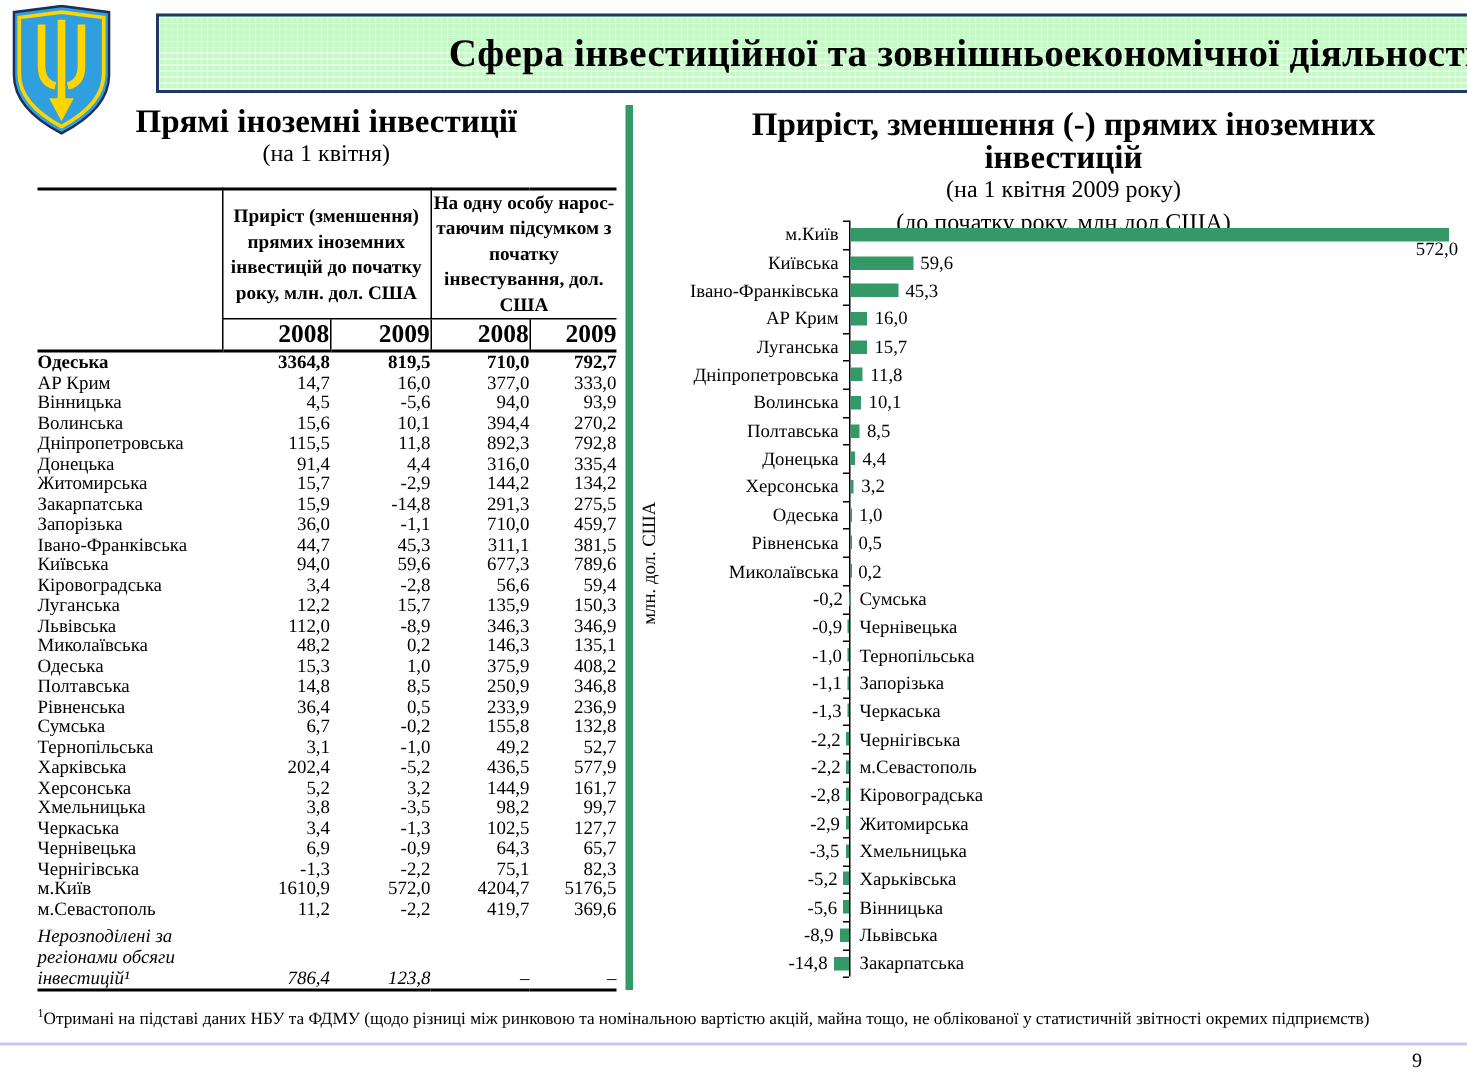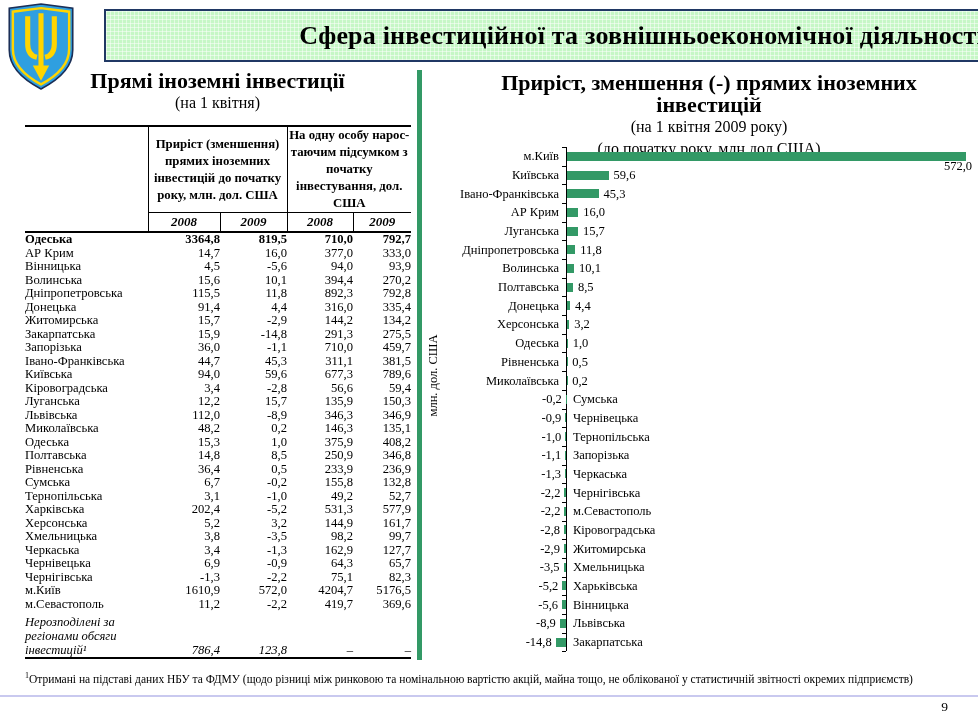--- a/index.html
+++ b/index.html
@@ -20,22 +20,22 @@
   .pt{font-weight:bold;font-size:22px;}
   .ps{font-size:16px;text-align:center;}
 
   table.inv{position:absolute;left:25px;top:125px;width:386px;border-collapse:collapse;
             border-top:2px solid #000;border-bottom:2px solid #000;}
   table.inv th,table.inv td{padding:0;}
   th.rgn-h{border-bottom:2px solid #000;}
   th.grp{font-weight:bold;font-size:12.8px;line-height:17px;text-align:center;
          padding:5px 3px 6px 3px;border-left:1px solid #000;border-bottom:1px solid #000;
          vertical-align:middle;}
-  th.yr{font-weight:bold;font-size:13px;height:18px;text-align:center;
-        border-bottom:2px solid #000;border-left:1px solid #000;font-style:italic;}
+  th.yr{font-weight:bold;font-size:17px;height:18px;text-align:right;
+        border-bottom:2px solid #000;border-left:1px solid #000;}
   td.rgn{font-size:12.6px;line-height:13.5px;padding-left:2px;white-space:nowrap;}
   td.num{font-size:12.6px;line-height:13.5px;text-align:right;padding-right:8px;}
   tr.bold-row td{font-weight:bold;}
   tr.tall-row td{vertical-align:bottom;line-height:14px;padding-top:4px;font-style:italic;}
   tr.tall-row td.rgn{white-space:normal;}
 
   
   .divider{position:absolute;left:417px;top:70px;width:5px;height:590px;background:#339966;}
 
   
@@ -241,42 +241,42 @@
           <td class="rgn">Тернопільська</td>
           <td class="num">3,1</td>
           <td class="num">-1,0</td>
           <td class="num">49,2</td>
           <td class="num">52,7</td>
         </tr>
         <tr class="">
           <td class="rgn">Харківська</td>
           <td class="num">202,4</td>
           <td class="num">-5,2</td>
-          <td class="num">531,3</td>
+          <td class="num">436,5</td>
           <td class="num">577,9</td>
         </tr>
         <tr class="">
           <td class="rgn">Херсонська</td>
           <td class="num">5,2</td>
           <td class="num">3,2</td>
           <td class="num">144,9</td>
           <td class="num">161,7</td>
         </tr>
         <tr class="">
           <td class="rgn">Хмельницька</td>
           <td class="num">3,8</td>
           <td class="num">-3,5</td>
           <td class="num">98,2</td>
           <td class="num">99,7</td>
         </tr>
         <tr class="">
           <td class="rgn">Черкаська</td>
           <td class="num">3,4</td>
           <td class="num">-1,3</td>
-          <td class="num">162,9</td>
+          <td class="num">102,5</td>
           <td class="num">127,7</td>
         </tr>
         <tr class="">
           <td class="rgn">Чернівецька</td>
           <td class="num">6,9</td>
           <td class="num">-0,9</td>
           <td class="num">64,3</td>
           <td class="num">65,7</td>
         </tr>
         <tr class="">

